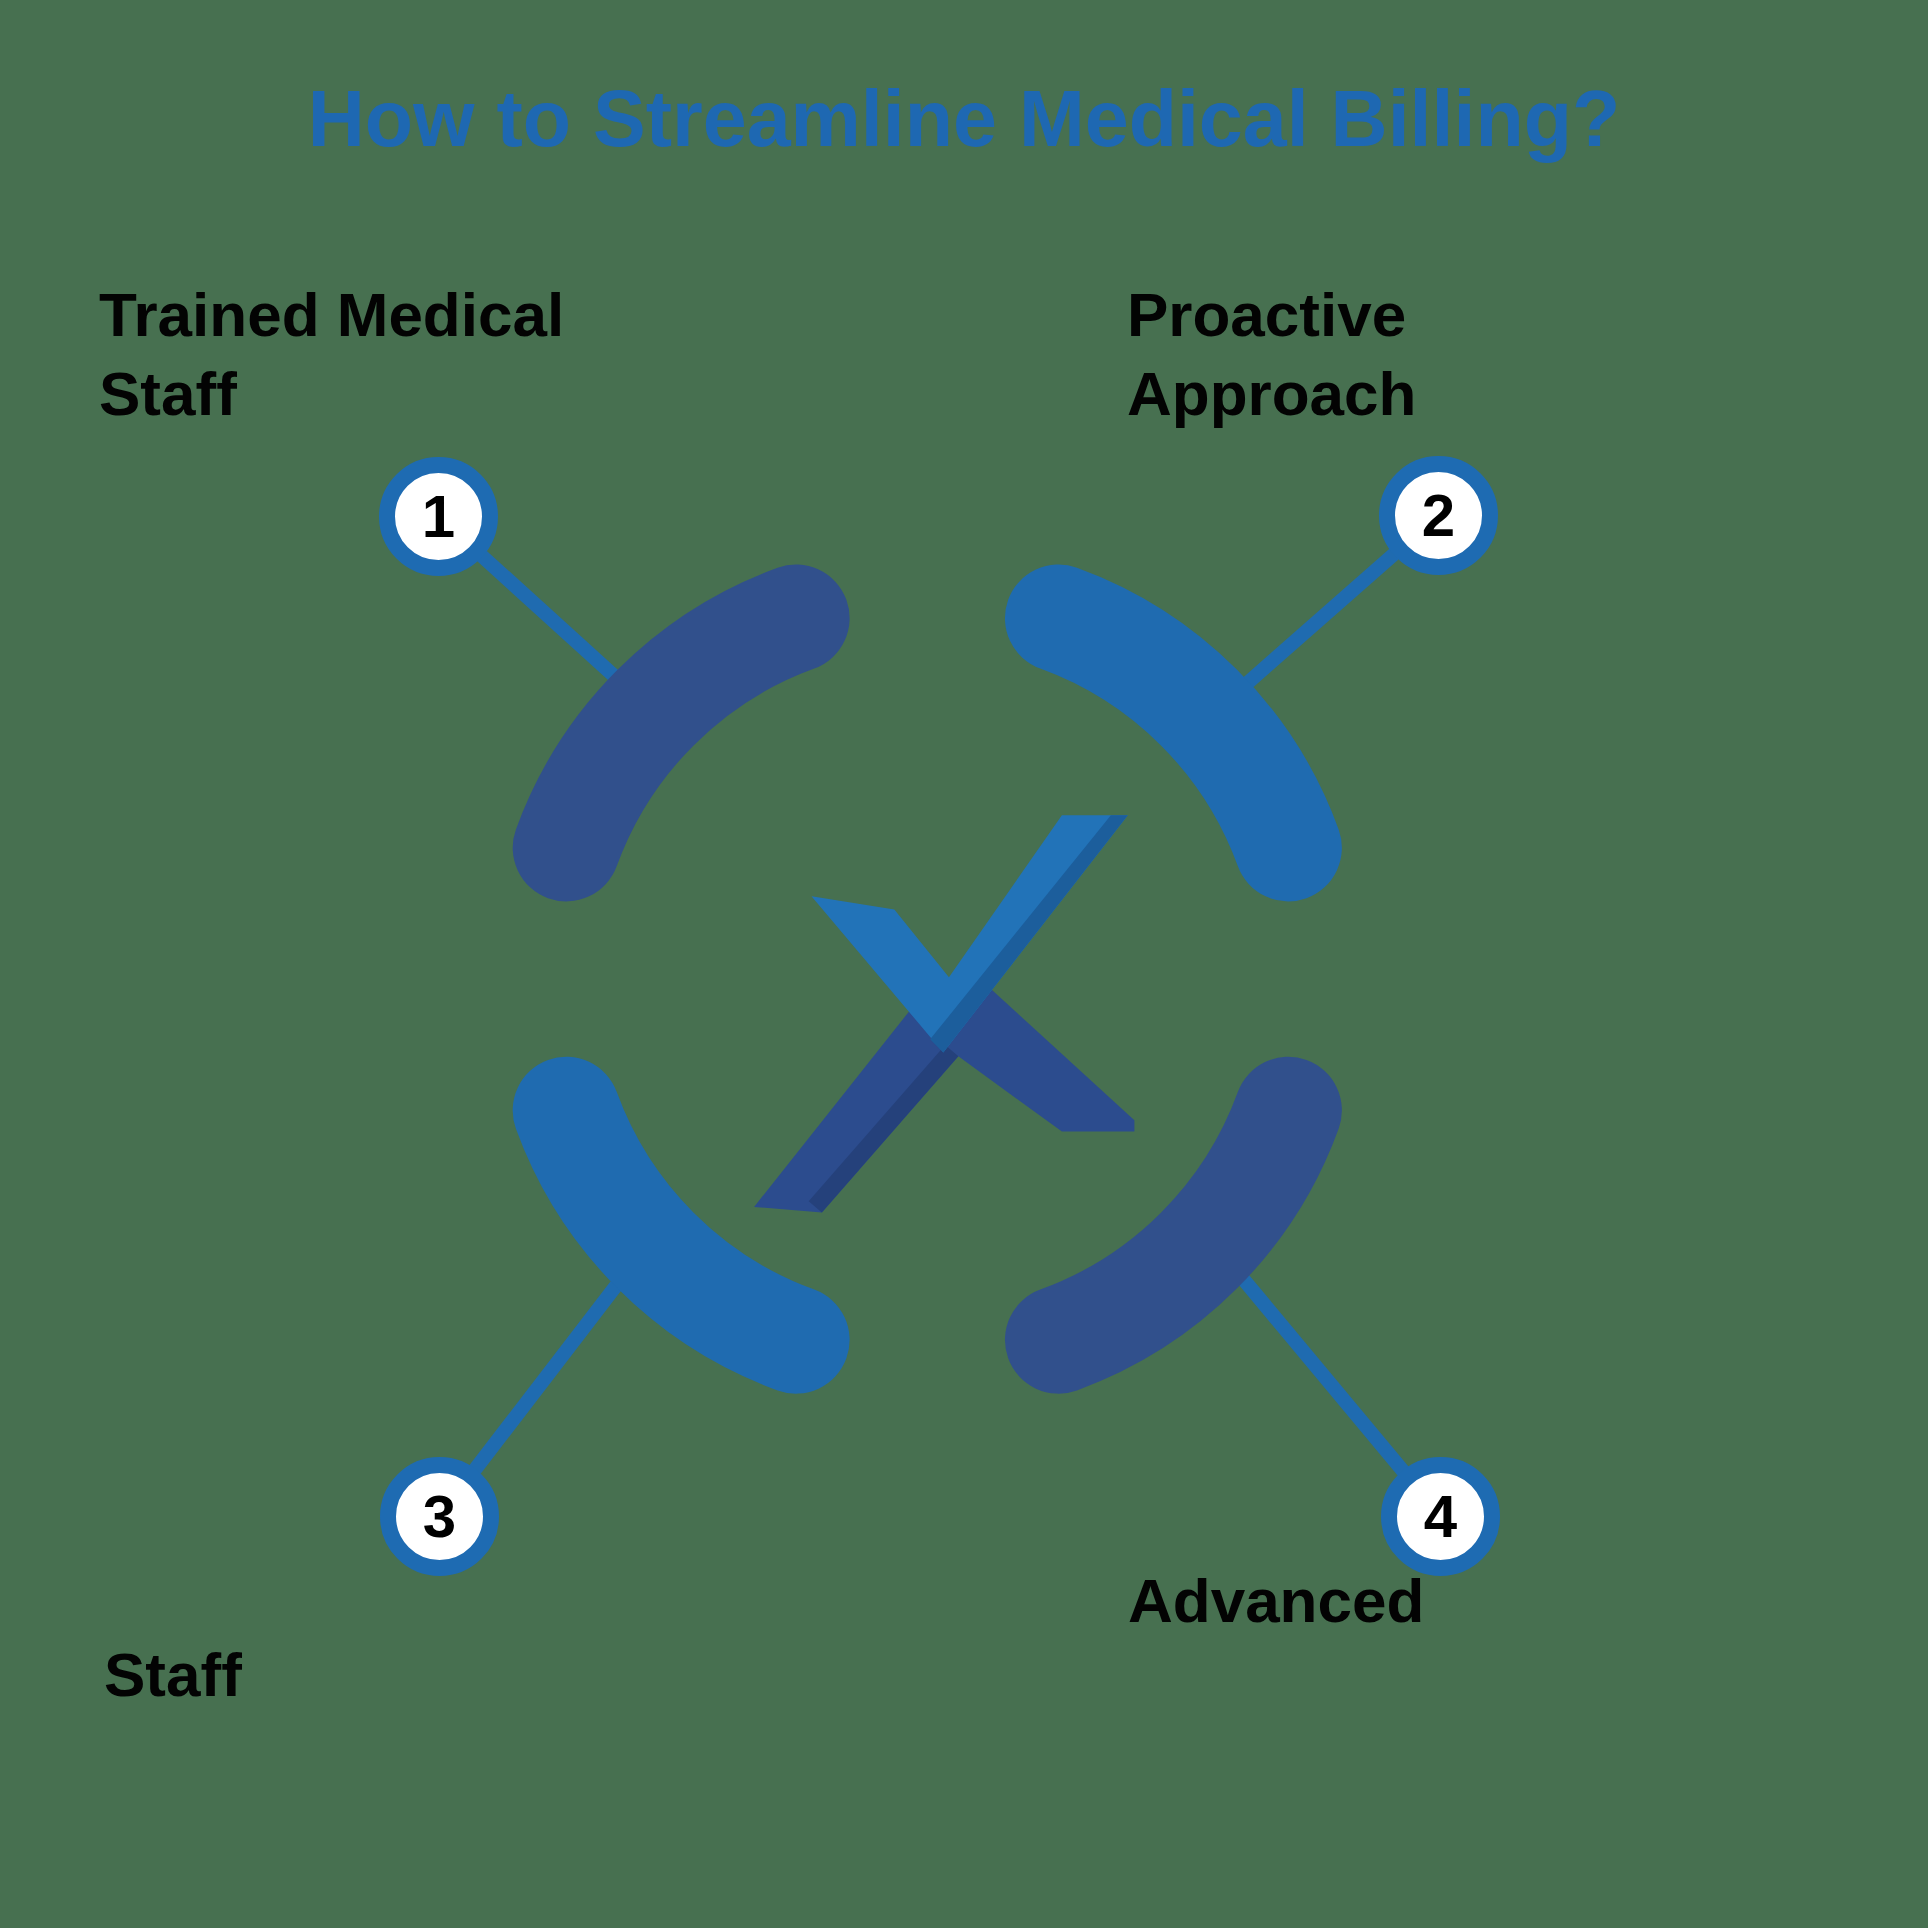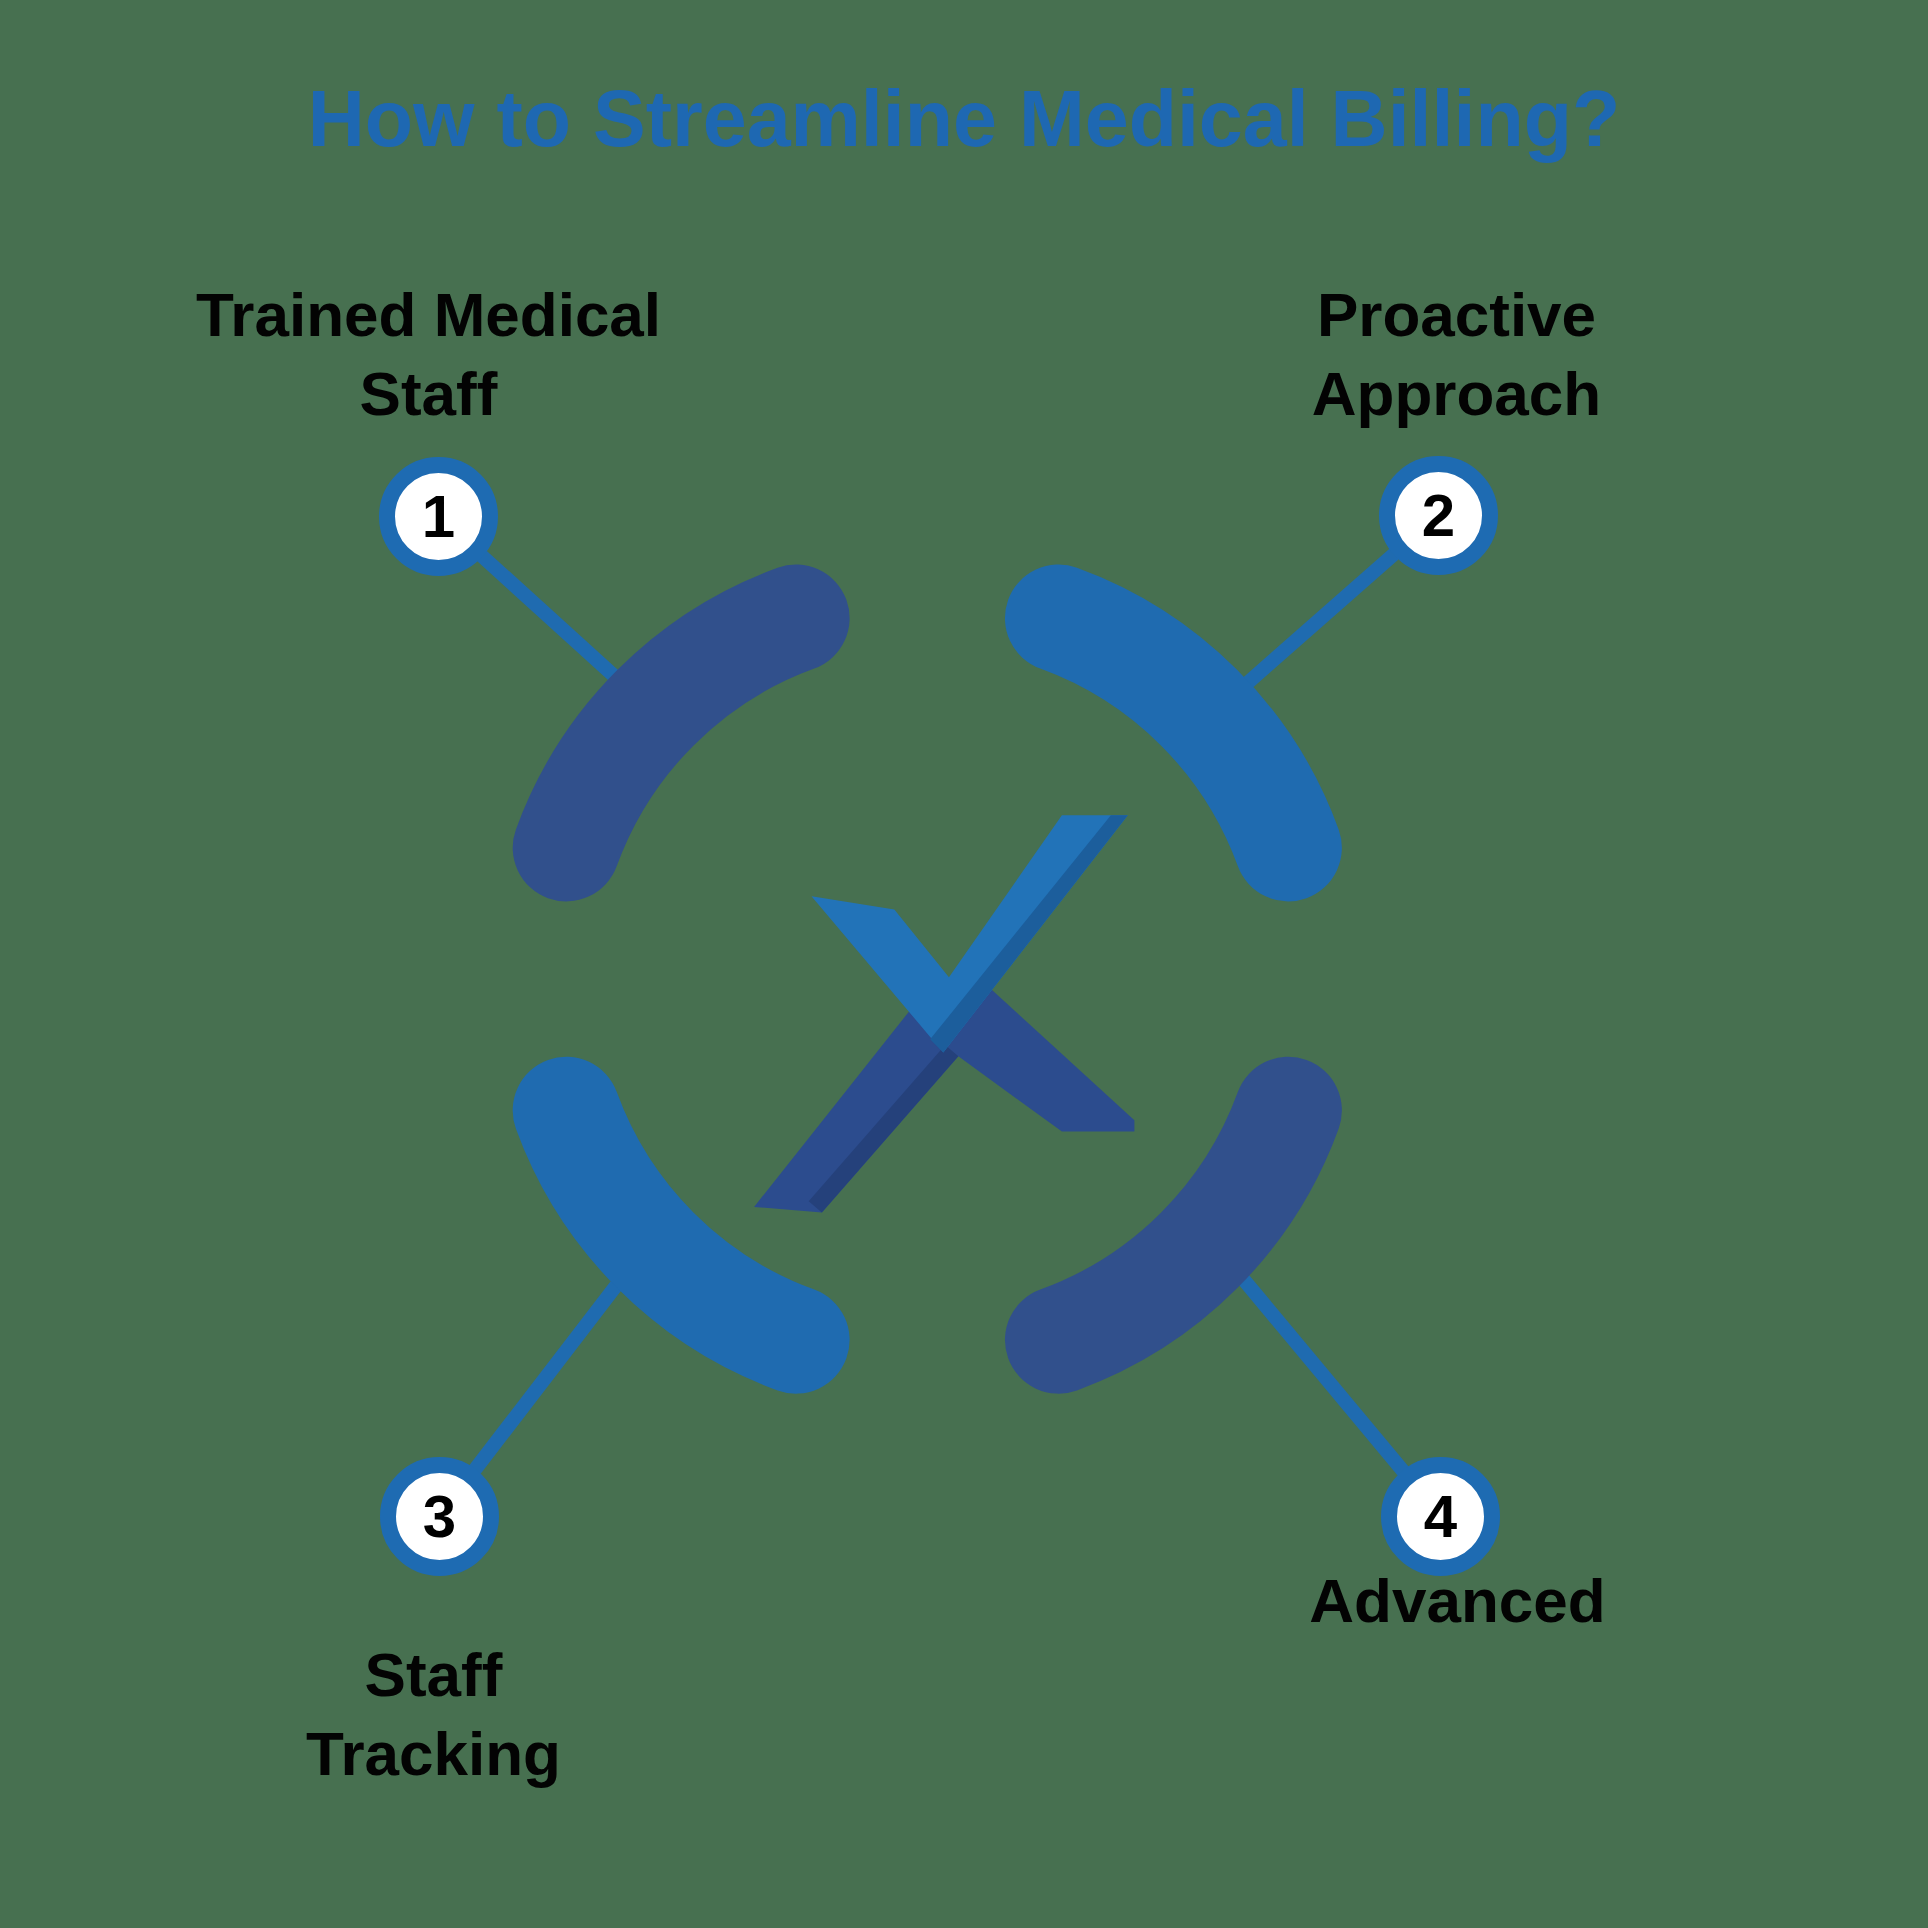--- a/index.html
+++ b/index.html
@@ -34,21 +34,21 @@
   .x-bottom-bevel{fill:var(--x-bottom-bevel);}
 
   .page-title{
     position:absolute;top:73px;left:0;width:1928px;
     text-align:center;margin:0;
     font-size:79px;font-weight:bold;color:var(--title-blue);
     letter-spacing:0px;
   }
   .step-label{
     position:absolute;width:659px;
-    text-align:center;
+    text-align:left;
     font-size:62px;font-weight:bold;color:var(--label-text);
     line-height:79px;
   }
   .step-label .line{display:block;}
   .label-1{left:99px;top:275px;}
   .label-2{left:1127px;top:275px;}
   .label-3{left:104px;top:1635px;}
   .label-4{left:1128px;top:1561px;}
 
   .num-circle{
@@ -94,21 +94,20 @@
   <div class="step-label label-1">
     <span class="line">Trained Medical</span>
     <span class="line">Staff</span>
   </div>
   <div class="step-label label-2">
     <span class="line">Proactive</span>
     <span class="line">Approach</span>
   </div>
   <div class="step-label label-3">
     <span class="line">Staff</span>
-    <span class="line">Tracking</span>
   </div>
   <div class="step-label label-4">
     <span class="line">Advanced</span>
   </div>
 
   <div class="num-circle num-1">
     <span>1</span>
   </div>
   <div class="num-circle num-2">
     <span>2</span>

